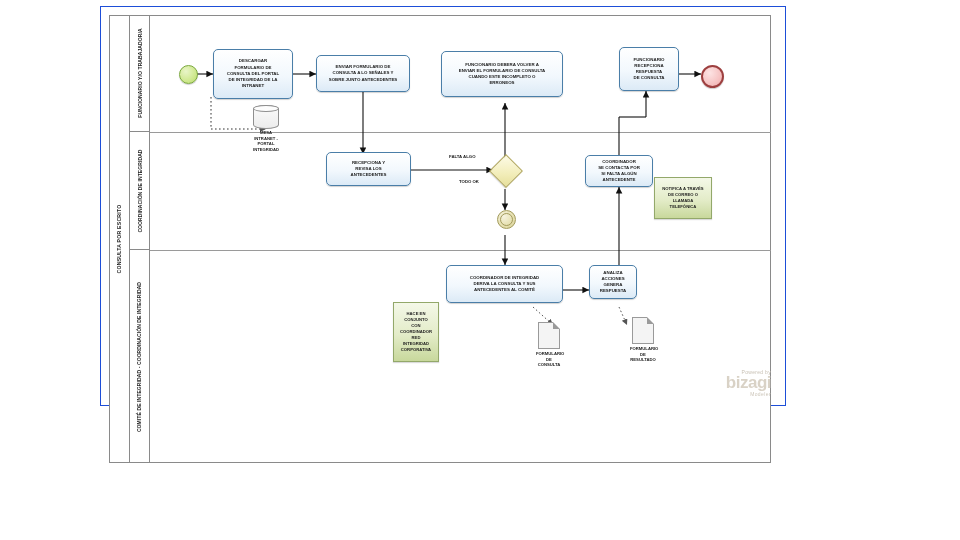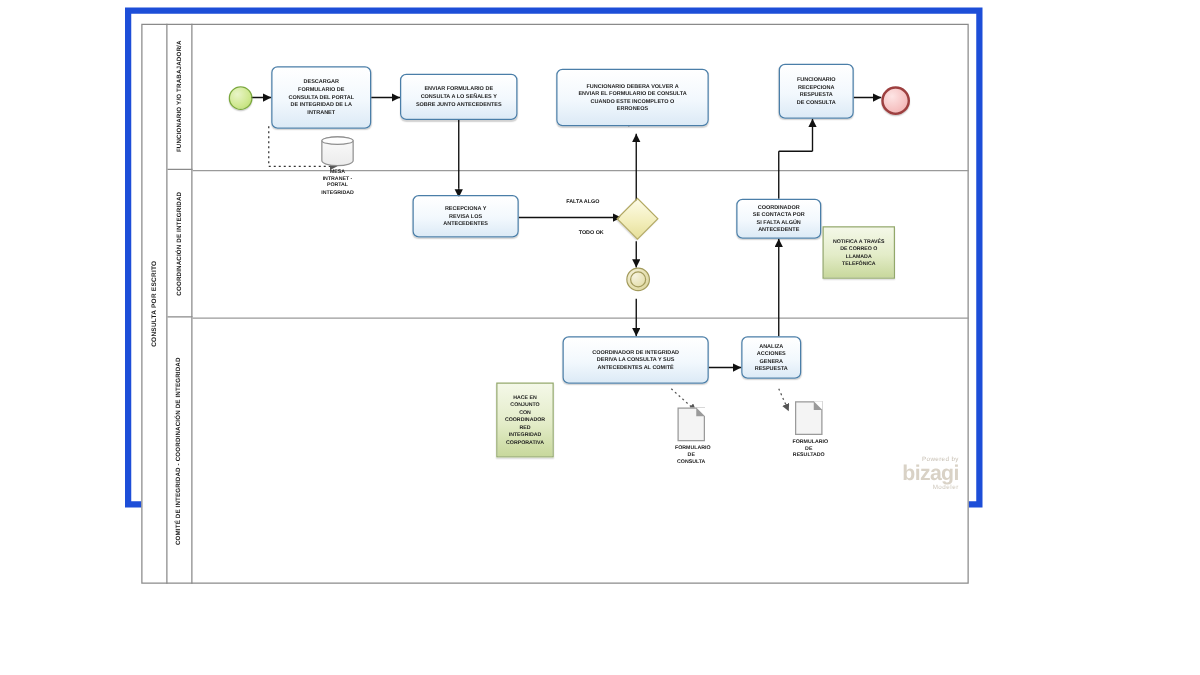--- a/index.html
+++ b/index.html
@@ -5,21 +5,21 @@
   html,body{margin:0;padding:0;}
   body{
     width:960px;height:540px;background:#ffffff;overflow:hidden;
     font-family:"Liberation Sans", sans-serif;
   }
   #stage{position:relative;width:960px;height:540px;background:#fff;}
 
   
   #frame{
     position:absolute;left:100px;top:6px;width:686px;height:400px;
-    border:5px solid #1d4ed8;background:#fff;box-sizing:border-box;
+    border:1px solid #1d4ed8;background:#fff;box-sizing:border-box;
   }
   #canvas{position:absolute;left:0;top:0;width:100%;height:100%;}
 
   
   .pool{
     position:absolute;left:8px;top:8px;width:662px;height:448px;
     border:1px solid #8a8a8a;box-sizing:border-box;background:#fff;
   }
   .pool-label{
     position:absolute;left:8px;top:8px;width:21px;height:448px;

